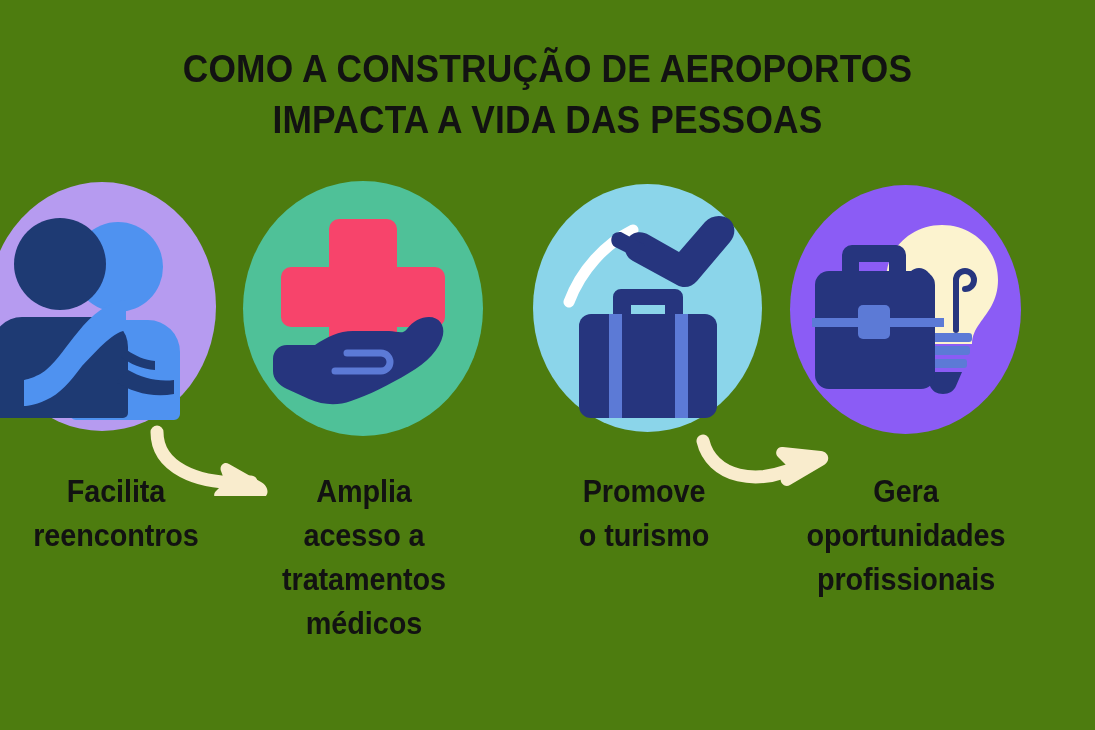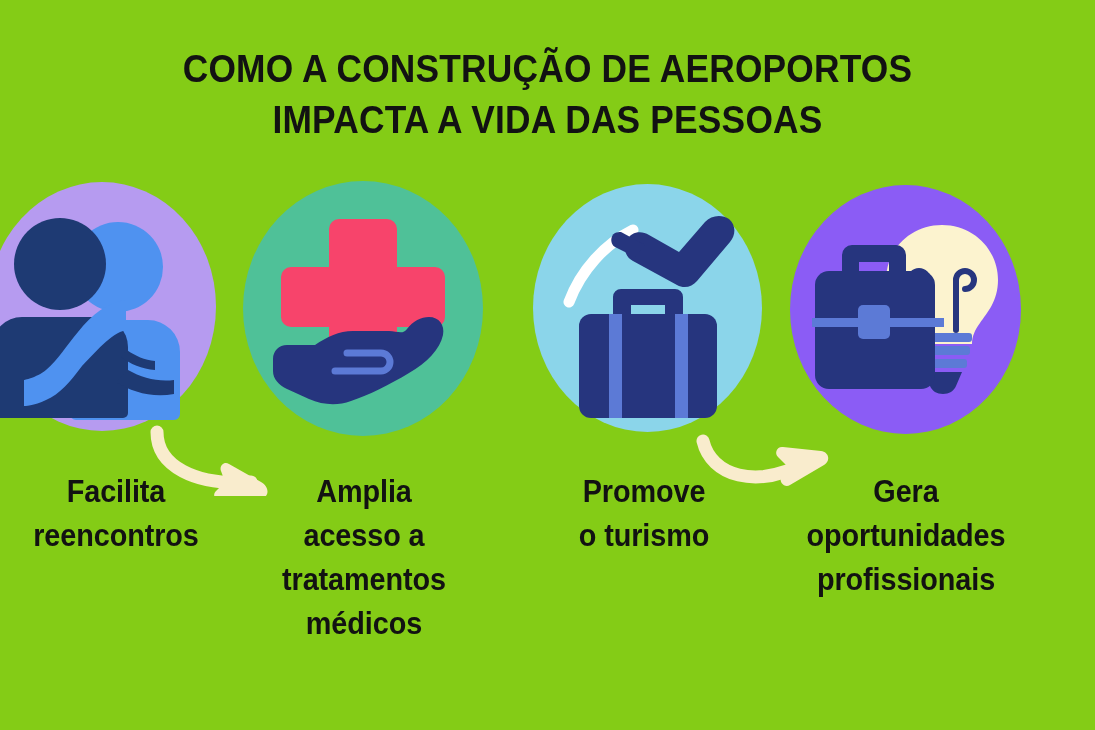--- a/index.html
+++ b/index.html
@@ -87,21 +87,21 @@
   .label span { display: block; white-space: nowrap; }
 
   #label-1 { left: 0px;   top: 470px; width: 232px; transform-origin: 50% 0; }
   #label-2 { left: 248px; top: 470px; width: 232px; transform-origin: 50% 0; }
   #label-3 { left: 528px; top: 470px; width: 232px; transform-origin: 50% 0; }
   #label-4 { left: 778px; top: 470px; width: 256px; transform-origin: 50% 0; }
 </style>
 </head>
 <body>
 
-<div id="infographic" style="background: #84cc16;">
+<div id="infographic" style="background: #4d7c0f;">
 
   <div class="title-block">
     <span class="title-line">COMO A CONSTRUÇÃO DE AEROPORTOS</span>
     <span class="title-line">IMPACTA A VIDA DAS PESSOAS</span>
   </div>
 
   <div class="circle" id="circle-1" style="background: rgb(182, 155, 240);">
     <div class="circle-inner">
       <svg class="icon-svg" viewBox="0 0 228 249" xmlns="http://www.w3.org/2000/svg" aria-hidden="true">
 

